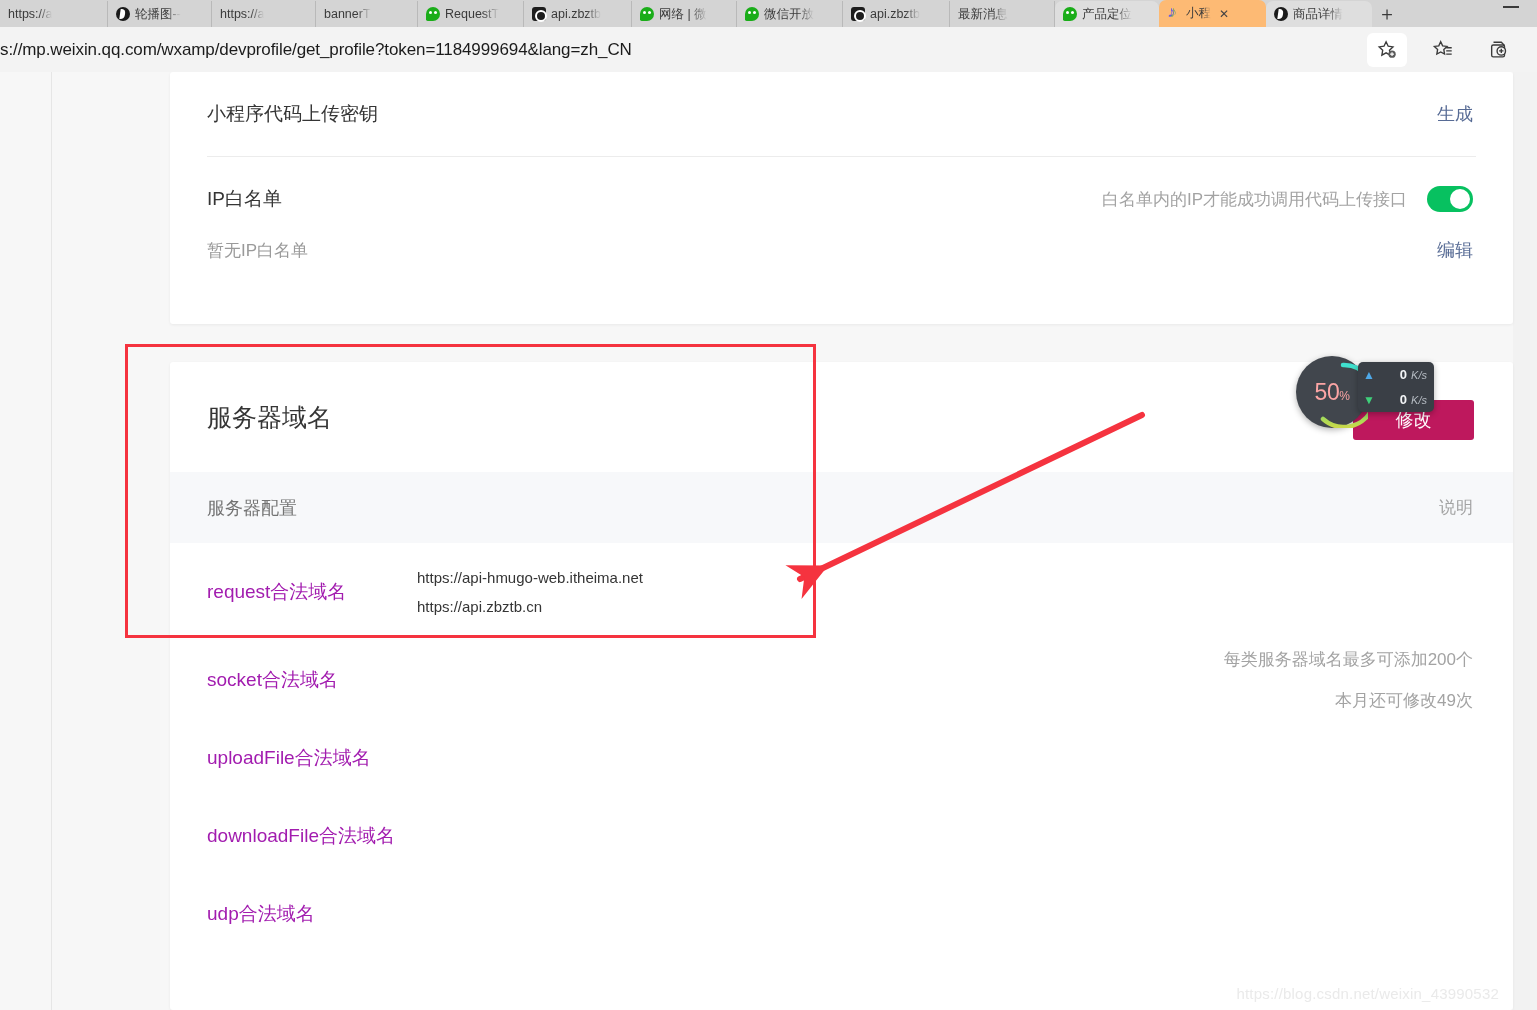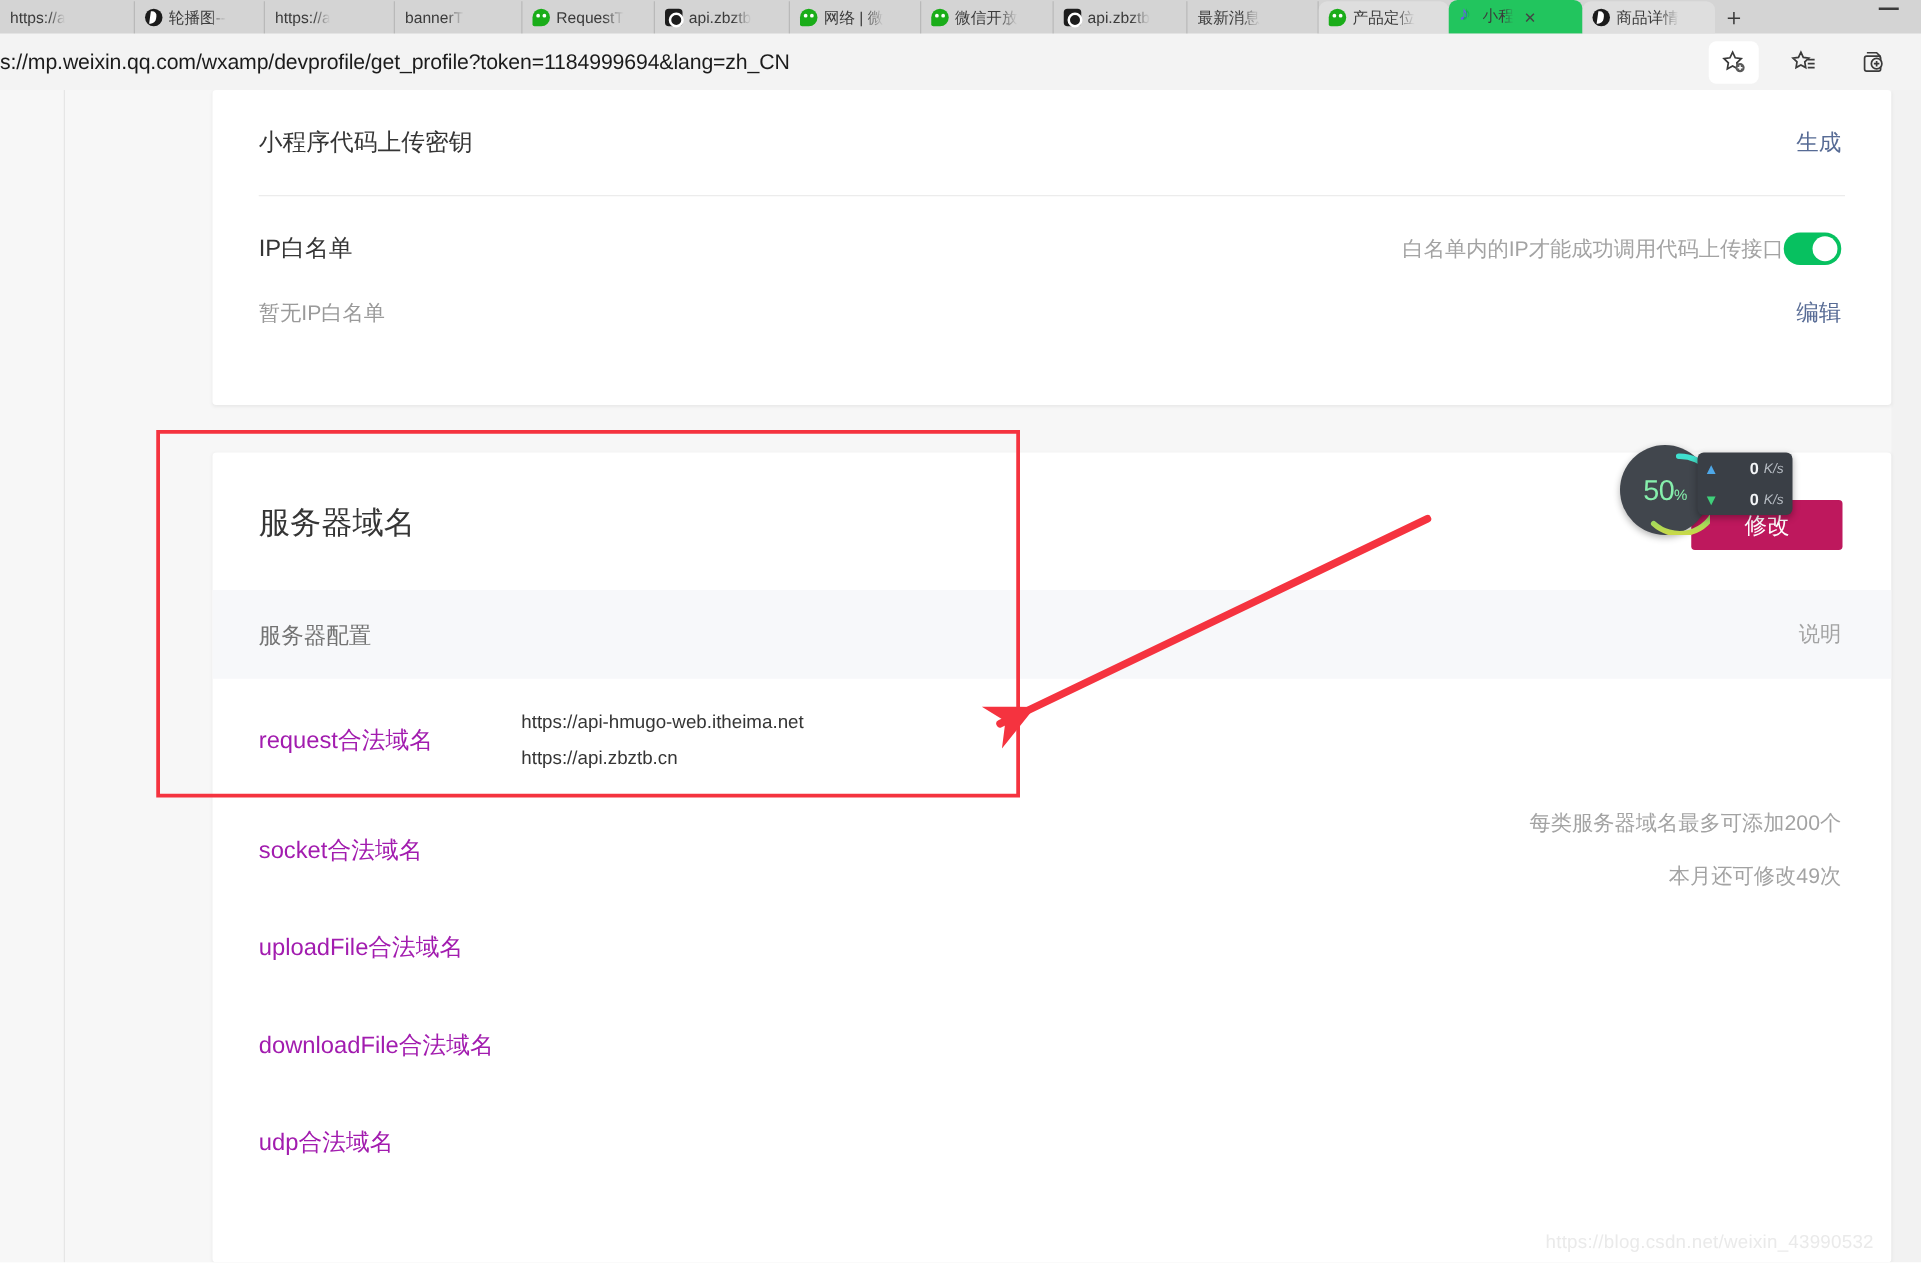--- a/index.html
+++ b/index.html
@@ -26,21 +26,21 @@
     position: relative; flex: 0 0 auto;
     border-right: 1px solid #b9b9b9;
     background: transparent;
   }
   .tab .tlabel {
     max-width: 62px; overflow: hidden; text-overflow: clip;
     -webkit-mask-image: linear-gradient(to right, #000 70%, transparent 100%);
     mask-image: linear-gradient(to right, #000 70%, transparent 100%);
   }
   .tab.active {
-    background: #22c55e; border-radius: 7px 7px 0 0; border-right: none;
+    background: #fdba74; border-radius: 7px 7px 0 0; border-right: none;
     height: 27px; padding-right: 20px;
   }
   .tab.semi { background: #dedede; border-radius: 7px 7px 0 0; border-right: none; }
   .tab .closex { font-size: 12px; color: #444; margin-left: 3px; cursor: default; }
 
   
   .fav { width: 14px; height: 14px; flex: 0 0 14px; position: relative; }
   .fav.dark {
     background: #1b1b1b; border-radius: 50%;
   }
@@ -156,21 +156,21 @@
   
   .monitor { position: absolute; left: 1296px; top: 356px; z-index: 50; }
   .gauge {
     position: absolute; left: 0; top: 0; width: 72px; height: 72px;
     border-radius: 50%; background: #41464d;
     display: flex; align-items: center; justify-content: center;
     box-shadow: 0 2px 6px rgba(0,0,0,.3);
   }
   .gauge svg { position: absolute; left: 0; top: 0; }
   .gauge .gtext {
-    position: relative; font-size: 23px; color: #86efac; font-weight: 300;
+    position: relative; font-size: 23px; color: #fca5a5; font-weight: 300;
     letter-spacing: -.5px;
   }
   .gauge .gtext .pct { font-size: 12px; vertical-align: baseline; }
   .speeds {
     position: absolute; left: 62px; top: 6px; width: 76px;
     background: #3a3f46; border-radius: 5px; overflow: hidden;
     box-shadow: 0 2px 6px rgba(0,0,0,.3);
   }
   .sp { height: 25px; display: flex; align-items: center; gap: 4px; padding: 0 7px 0 5px; }
   .sp .ar { font-size: 12px; line-height: 1; }
@@ -297,21 +297,21 @@
 
         <div class="row" style="height:84px; justify-content:space-between;">
           <span class="row-label">小程序代码上传密钥</span>
           <span class="link">生成</span>
         </div>
 
         <div class="divider"></div>
 
         <div class="row" style="height:84px; justify-content:space-between;">
           <span class="row-label">IP白名单</span>
-          <span style="display:flex; align-items:center; ">
+          <span style="display:flex; align-items:center; gap:20px;">
             <span class="hint">白名单内的IP才能成功调用代码上传接口</span>
             <span class="switch"></span>
           </span>
         </div>
 
         <div class="row" style="height:46px; justify-content:space-between; margin-top:-14px;">
           <span class="row-sub">暂无IP白名单</span>
           <span class="link">编辑</span>
         </div>
       </div>

